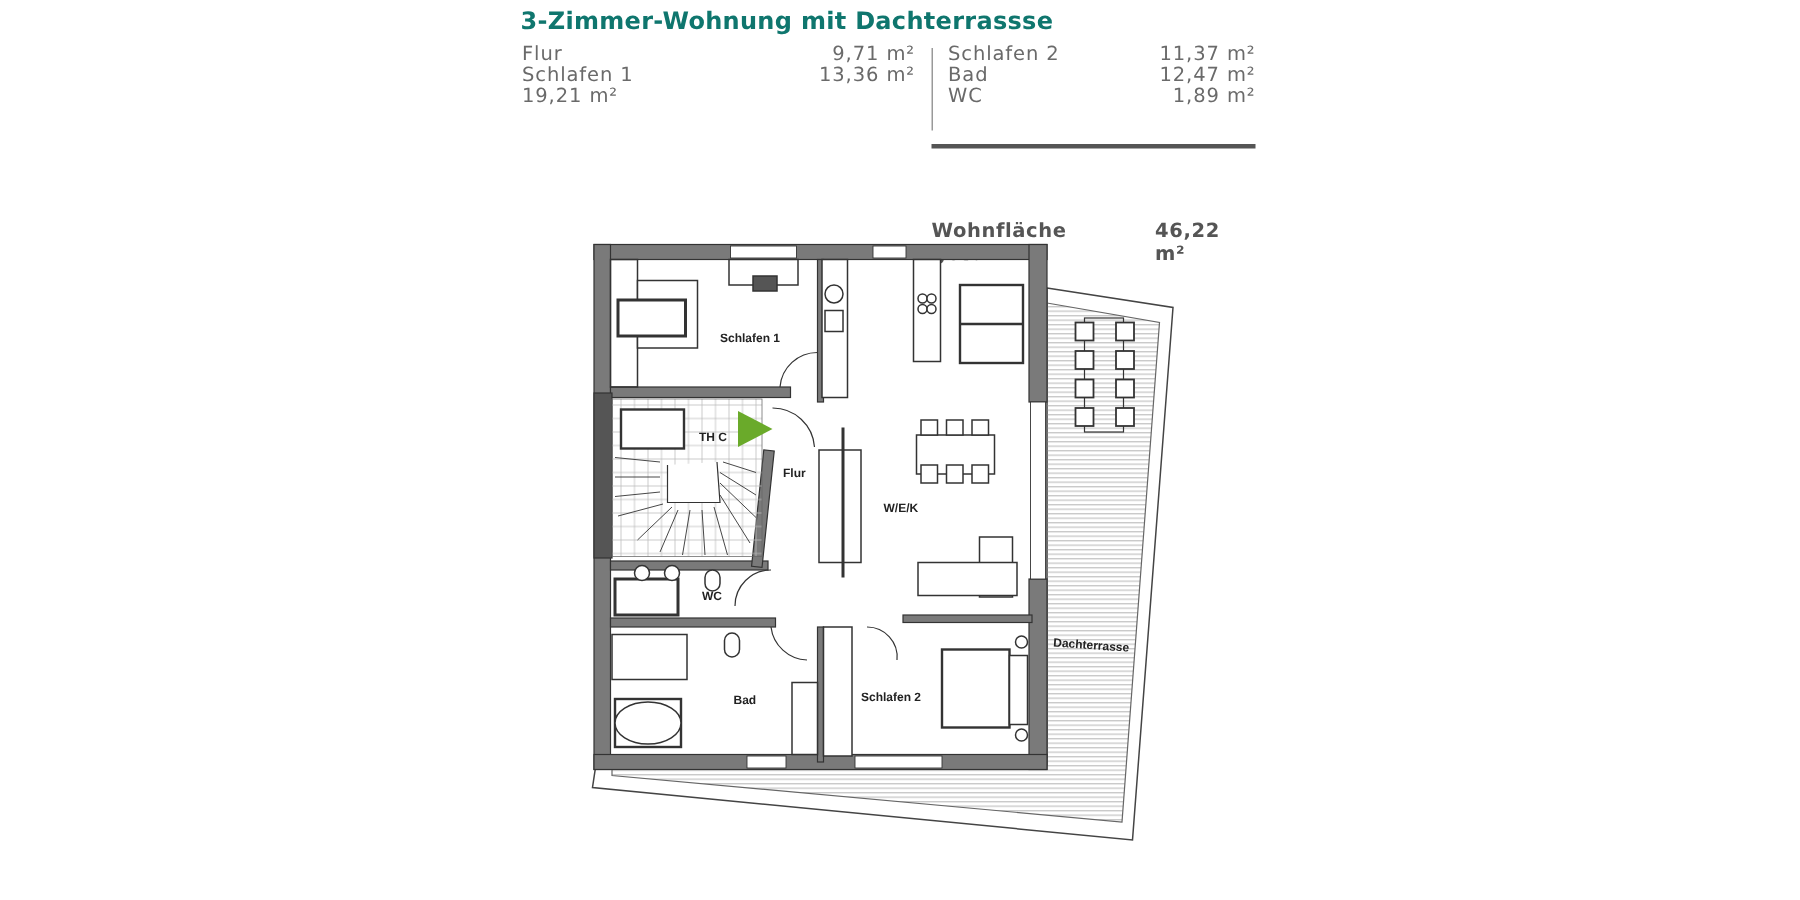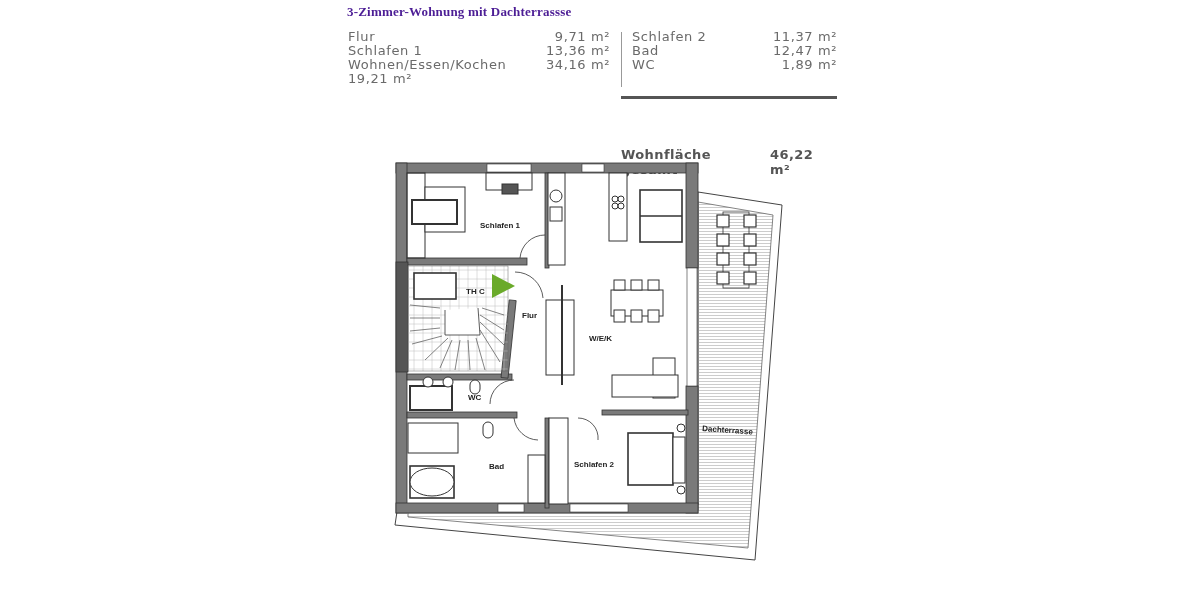--- a/index.html
+++ b/index.html
@@ -1,17 +1,17 @@
 <!DOCTYPE html>
 <html><head>
 <meta charset="utf-8">
 <style>
   html, body { margin:0; padding:0; background:#ffffff; }
   body { width:1200px; height:600px; position:relative; overflow:hidden; font-family:"DejaVu Sans", sans-serif; color:#4a4a4a; }
-  .title { position:absolute; left:347px; top:4px; font-size:13px; font-weight:bold; color:#4c1d95; letter-spacing:0.2px;font-family:Liberation Serif, serif; }
+  .title { position:absolute; left:347px; top:4px; font-size:16px; font-weight:bold; color:#0f766e; letter-spacing:0.2px; }
   .tbl { position:absolute; font-size:13px; color:#6a6a6a; letter-spacing:0.6px; }
   .row { display:flex; justify-content:space-between; height:14px; line-height:14px; }
   .left-tbl { left:348px; top:30px; width:262px; }
   .right-tbl { left:632px; top:30px; width:205px; }
   .vline { position:absolute; left:621px; top:32px; width:1px; height:55px; background:#999; }
   .hline { position:absolute; left:621px; top:96px; width:216px; height:3px; background:#555; }
   .total { position:absolute; left:621px; top:109px; width:216px; display:flex; justify-content:space-between; font-size:13px; font-weight:bold; color:#555; letter-spacing:0.4px;margin-top:38px; }
   svg.plan { position:absolute; left:0; top:0; }
   .lbl { font-family:"Liberation Sans", sans-serif; font-size:8px; font-weight:bold; fill:#222; }
 </style>
@@ -21,24 +21,20 @@
 <div class="title">3-Zimmer-Wohnung mit Dachterrassse</div>
 
 <div class="tbl left-tbl">
   <div class="row">
       <span>Flur</span>
       <span>9,71 m²</span>
     </div>
   <div class="row">
       <span>Schlafen 1</span>
       <span>13,36 m²</span>
-    </div>
-  <div class="row">
-      <span>Wohnen/Essen/Kochen</span>
-      <span>34,16 m²</span>
     </div>
   <div class="row">
       <span>19,21 m²</span>
     </div>
 </div>
 <div class="vline"></div>
 <div class="tbl right-tbl">
   <div class="row">
       <span>Schlafen 2</span>
       <span>11,37 m²</span>

